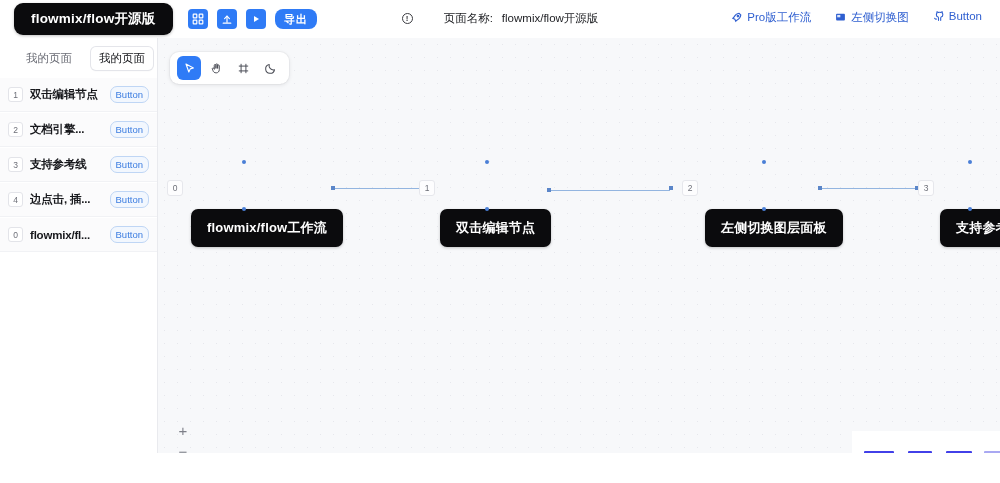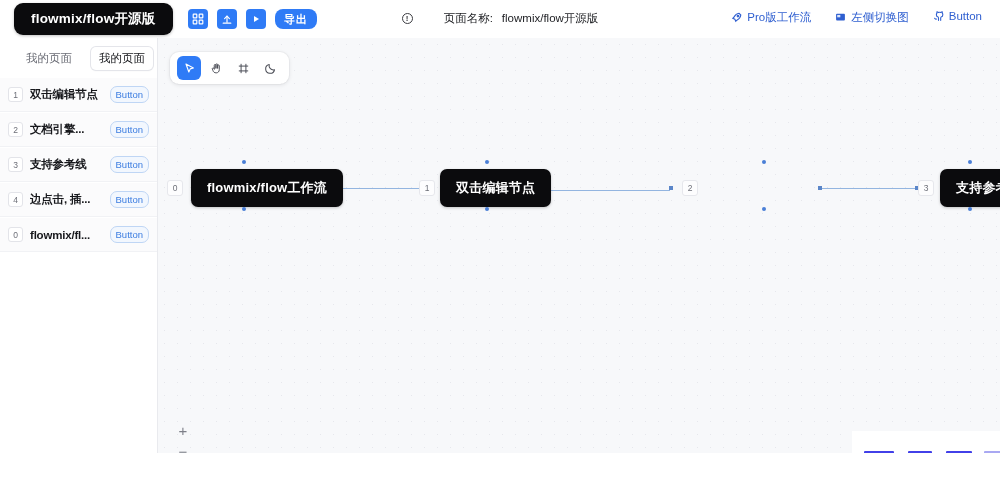--- a/index.html
+++ b/index.html
@@ -138,21 +138,21 @@
 
   
   .node {
     position: absolute;
     height: 38px; padding: 0 16px;
     background: #0b0b0d; color: #ffffff;
     border-radius: 7px;
     display: flex; align-items: center; justify-content: center;
     font-size: 13px; font-weight: 700; letter-spacing: .2px;
     box-shadow: 0 1px 3px rgba(0,0,0,.22);
-    white-space: nowrap; cursor: pointer; z-index: 6;
+    white-space: nowrap; cursor: pointer; z-index: 6; margin-top: 40px;
   }
   .node-badge {
     position: absolute; z-index: 5;
     width: 16px; height: 16px; border-radius: 3px;
     background: #fdfdfe; border: 1px solid #e6e7ec;
     font-size: 8.5px; color: #6d6f78;
     display: flex; align-items: center; justify-content: center;
   }
   .handle {
     position: absolute; width: 4px; height: 4px; border-radius: 50%;
@@ -323,20 +323,21 @@
     <div class="node-badge" style="left:261px; top:142px;">1</div>
     <div class="node" style="left:282px; top:131px;">双击编辑节点</div>
     <div class="handle" style="left:327px; top:122px;"></div>
     <div class="handle" style="left:327px; top:169px;"></div>
 
     <div class="edge" style="left:392px; top:152px; width:120px;"></div>
     <div class="edge-dot" style="left:389px; top:150px;"></div>
     <div class="edge-dot" style="left:511px; top:148px;"></div>
 
     <div class="node-badge" style="left:524px; top:142px;">2</div>
+    <div class="node" style="left:547px; top:131px;">左侧切换图层面板</div>
     <div class="handle" style="left:604px; top:122px;"></div>
     <div class="handle" style="left:604px; top:169px;"></div>
 
     <div class="edge" style="left:663px; top:150px; width:96px;"></div>
     <div class="edge-dot" style="left:660px; top:148px;"></div>
     <div class="edge-dot" style="left:757px; top:148px;"></div>
 
     <div class="node-badge" style="left:760px; top:142px;">3</div>
     <div class="node" style="left:782px; top:131px;">支持参考...</div>
     <div class="handle" style="left:810px; top:122px;"></div>

